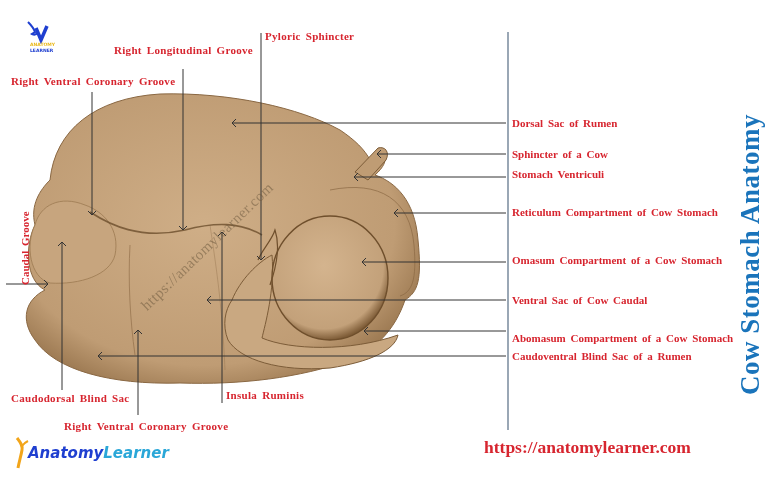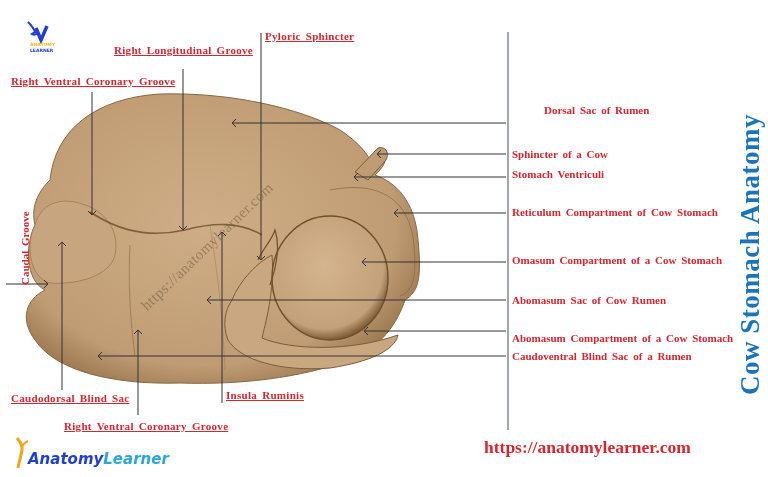--- a/index.html
+++ b/index.html
@@ -1,28 +1,28 @@
 <!DOCTYPE html>
 <html><head>
 <meta charset="utf-8">
 <style>
   html, body { margin:0; padding:0; background:#ffffff; }
   #stage { position:relative; width:768px; height:477px; overflow:hidden; background:#ffffff;
            font-family:"Liberation Serif", "DejaVu Serif", serif; }
-  .lbl { position:absolute; color:#d7252f; font-weight:bold; font-size:11px; white-space:nowrap; letter-spacing:0.3px; word-spacing:2px;text-decoration:underline; }
+  .lbl { position:absolute; color:#d7252f; font-weight:bold; font-size:11px; white-space:nowrap; letter-spacing:0.3px; word-spacing:2px; }
   .rlbl { position:absolute; left:512px; color:#d7252f; font-weight:bold; font-size:11px; white-space:nowrap; word-spacing:2px; }
   #art { position:absolute; left:0; top:0; }
   #divider { position:absolute; left:507px; top:32px; width:2px; height:398px; background:#9aa7b5; }
   #vtitle { position:absolute; left:735px; top:395px; transform-origin:0 0; transform:rotate(-90deg);
             color:#1a74bb; font-weight:bold; font-size:27px; white-space:nowrap; letter-spacing:0.5px; }
   #caudal { position:absolute; left:19px; top:285px; transform-origin:0 0; transform:rotate(-90deg);
             color:#d7252f; font-weight:bold; font-size:11px; white-space:nowrap; word-spacing:2px; }
   #site-url { position:absolute; left:484px; top:437px; color:#d7252f; font-weight:bold; font-size:17.5px; }
   #logo-bottom { position:absolute; left:14px; top:436px; height:34px; }
-  #logo-bottom .txt1 { position:absolute; left:14px; top:14px; color:#1f3fd0; font-family:"DejaVu Sans", sans-serif; font-weight:bold; font-size:15px; font-style:italic; }
+  #logo-bottom .txt1 { position:absolute; left:14px; top:8px; color:#1f3fd0; font-family:"DejaVu Sans", sans-serif; font-weight:bold; font-size:15px; font-style:italic; }
   #logo-bottom .txt2 { color:#2aa7d8; }
   #logo-top { position:absolute; left:24px; top:20px; width:34px; height:38px; }
   #logo-top .t1 { position:absolute; left:6px; top:22px; font-size:4.5px; color:#e9b81a; font-family:"DejaVu Sans", sans-serif; font-weight:bold; }
   #logo-top .t2 { position:absolute; left:6px; top:28px; font-size:4.5px; color:#1f3fd0; font-family:"DejaVu Sans", sans-serif; font-weight:bold; }
   #watermark { position:absolute; left:138px; top:302px; transform-origin:0 0; transform:rotate(-44deg);
                color:#6e5a3f; opacity:0.55; font-size:15px; white-space:nowrap; letter-spacing:0.5px; }
 </style>
 </head>
 <body>
 
@@ -112,26 +112,26 @@
   </div>
 
   <div class="lbl" style="left:265px; top:30px;">Pyloric  Sphincter</div>
   <div class="lbl" style="left:114px; top:44px;">Right Longitudinal  Groove</div>
   <div class="lbl" style="left:11px; top:75px;">Right  Ventral  Coronary  Groove</div>
   <div id="caudal">Caudal  Groove</div>
   <div class="lbl" style="left:11px; top:392px;">Caudodorsal  Blind  Sac</div>
   <div class="lbl" style="left:226px; top:389px;">Insula Ruminis</div>
   <div class="lbl" style="left:64px; top:420px;">Right  Ventral  Coronary  Groove</div>
 
-  <div class="rlbl" style="top:104px;margin-left:32px;">Dorsal  Sac  of  Rumen</div>
+  <div class="rlbl" style="top:117px;">Dorsal  Sac  of  Rumen</div>
   <div class="rlbl" style="top:148px;">Sphincter of a Cow</div>
   <div class="rlbl" style="top:168px;">Stomach Ventriculi</div>
   <div class="rlbl" style="top:206px;">Reticulum  Compartment  of  Cow Stomach</div>
   <div class="rlbl" style="top:254px;">Omasum  Compartment  of  a Cow  Stomach</div>
-  <div class="rlbl" style="top:294px;">Abomasum  Sac  of  Cow Rumen</div>
+  <div class="rlbl" style="top:294px;">Ventral  Sac  of  Cow Caudal</div>
   <div class="rlbl" style="top:332px;">Abomasum  Compartment  of  a Cow  Stomach</div>
   <div class="rlbl" style="top:350px;">Caudoventral  Blind  Sac  of  a  Rumen</div>
 
   <div id="vtitle">Cow Stomach Anatomy</div>
 
   <div id="logo-bottom">
     <svg width="16" height="34" viewBox="0 0 16 34">
       <path d="M3,2 C6,6 9,9 8,14 C7,20 5,26 4,32" fill="none" stroke="#f2a51a" stroke-width="3"></path>
       <path d="M8,10 C10,7 12,6 14,5" fill="none" stroke="#f2a51a" stroke-width="2"></path>
     </svg>

